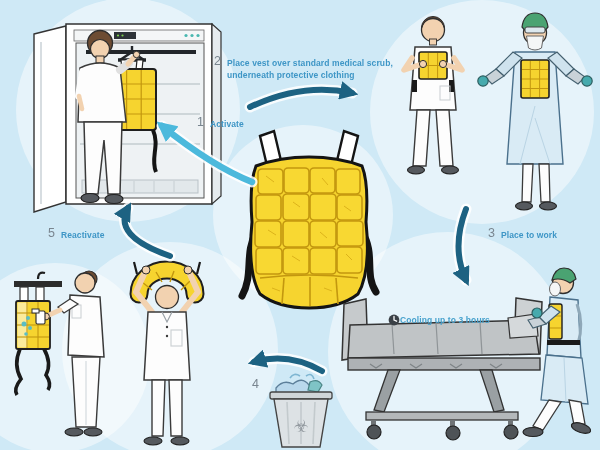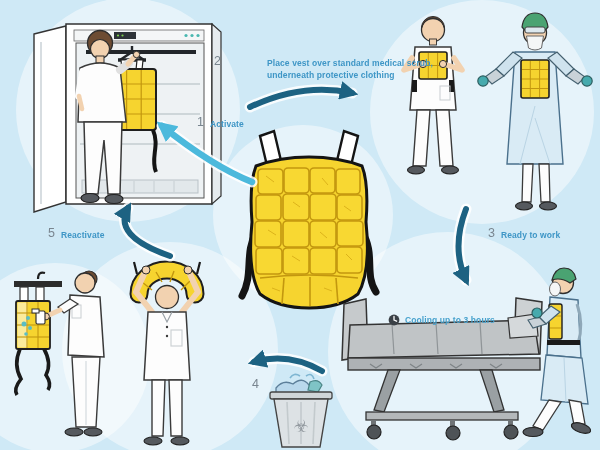--- a/index.html
+++ b/index.html
@@ -8,22 +8,22 @@
     position:relative;width:600px;height:450px;overflow:hidden;
     background:#cfe9f6;
   }
   .halo{position:absolute;border-radius:50%;background:rgba(255,255,255,0.48);}
   .scene{position:absolute;}
   .scene svg{display:block;}
   #arrows{position:absolute;left:0;top:0;pointer-events:none;}
   .step{position:absolute;display:flex;gap:6px;align-items:flex-start;}
   .step-num{font-size:12.5px;line-height:1;color:#79858f;font-weight:400;}
   .step-label{font-size:8.5px;font-weight:bold;color:#3e96c6;line-height:1.45;padding-top:2px;letter-spacing:.1px;}
-  #step2 .step-label{width:170px;margin-left:40px;}
-  .cooling{position:absolute;display:flex;gap:5px;align-items:center;}
+  #step2 .step-label{width:170px;}
+  .cooling{position:absolute;display:flex;align-items:center;}
   .cooling .step-label{padding-top:0;color:#48a2cd;}
 </style>
 </head>
 <body>
 
 <div id="stage">
 
   <div class="halo" style="left:16px;top:-2px;width:224px;height:224px;"></div>
   <div class="halo" style="left:370px;top:0px;width:224px;height:224px;"></div>
   <div class="halo" style="left:213px;top:125px;width:180px;height:180px;"></div>
@@ -325,21 +325,21 @@
   <div class="step" id="step1" style="left:197px;top:116px;">
     <span class="step-num">1</span>
     <span class="step-label">Activate</span>
   </div>
   <div class="step" id="step2" style="left:214px;top:55px;">
     <span class="step-num">2</span>
     <span class="step-label">Place vest over standard medical scrub, underneath protective clothing</span>
   </div>
   <div class="step" id="step3" style="left:488px;top:227px;">
     <span class="step-num">3</span>
-    <span class="step-label">Ready to work</span>
+    <span class="step-label">Place to work</span>
   </div>
   <div class="step" id="step4" style="left:252px;top:378px;">
     <span class="step-num">4</span>
   </div>
   <div class="step" id="step5" style="left:48px;top:227px;">
     <span class="step-num">5</span>
     <span class="step-label">Reactivate</span>
   </div>
 
   <div class="cooling" style="left:388px;top:314px;">

